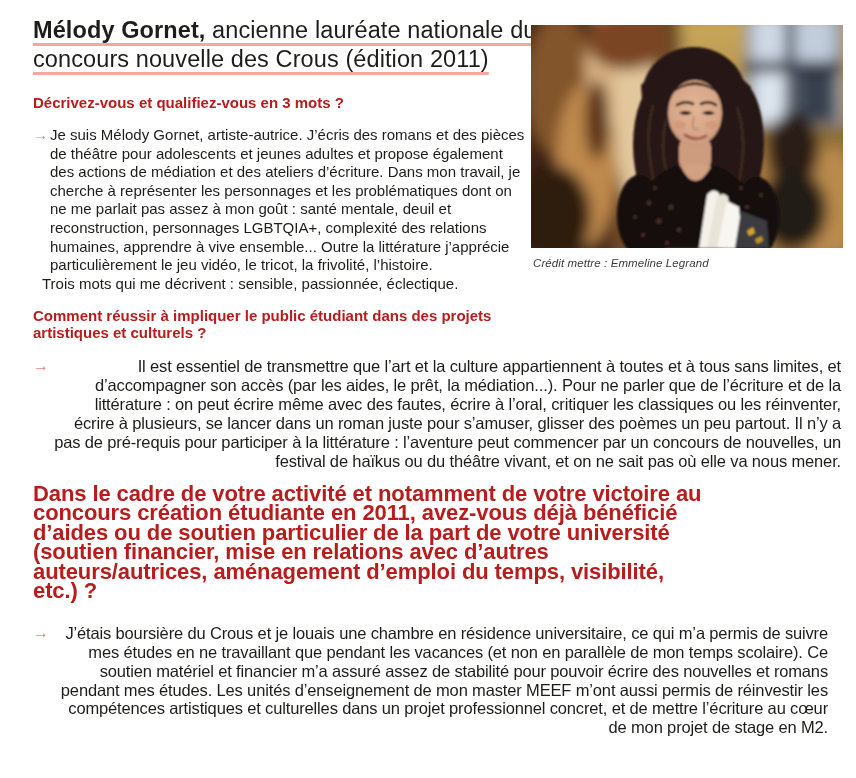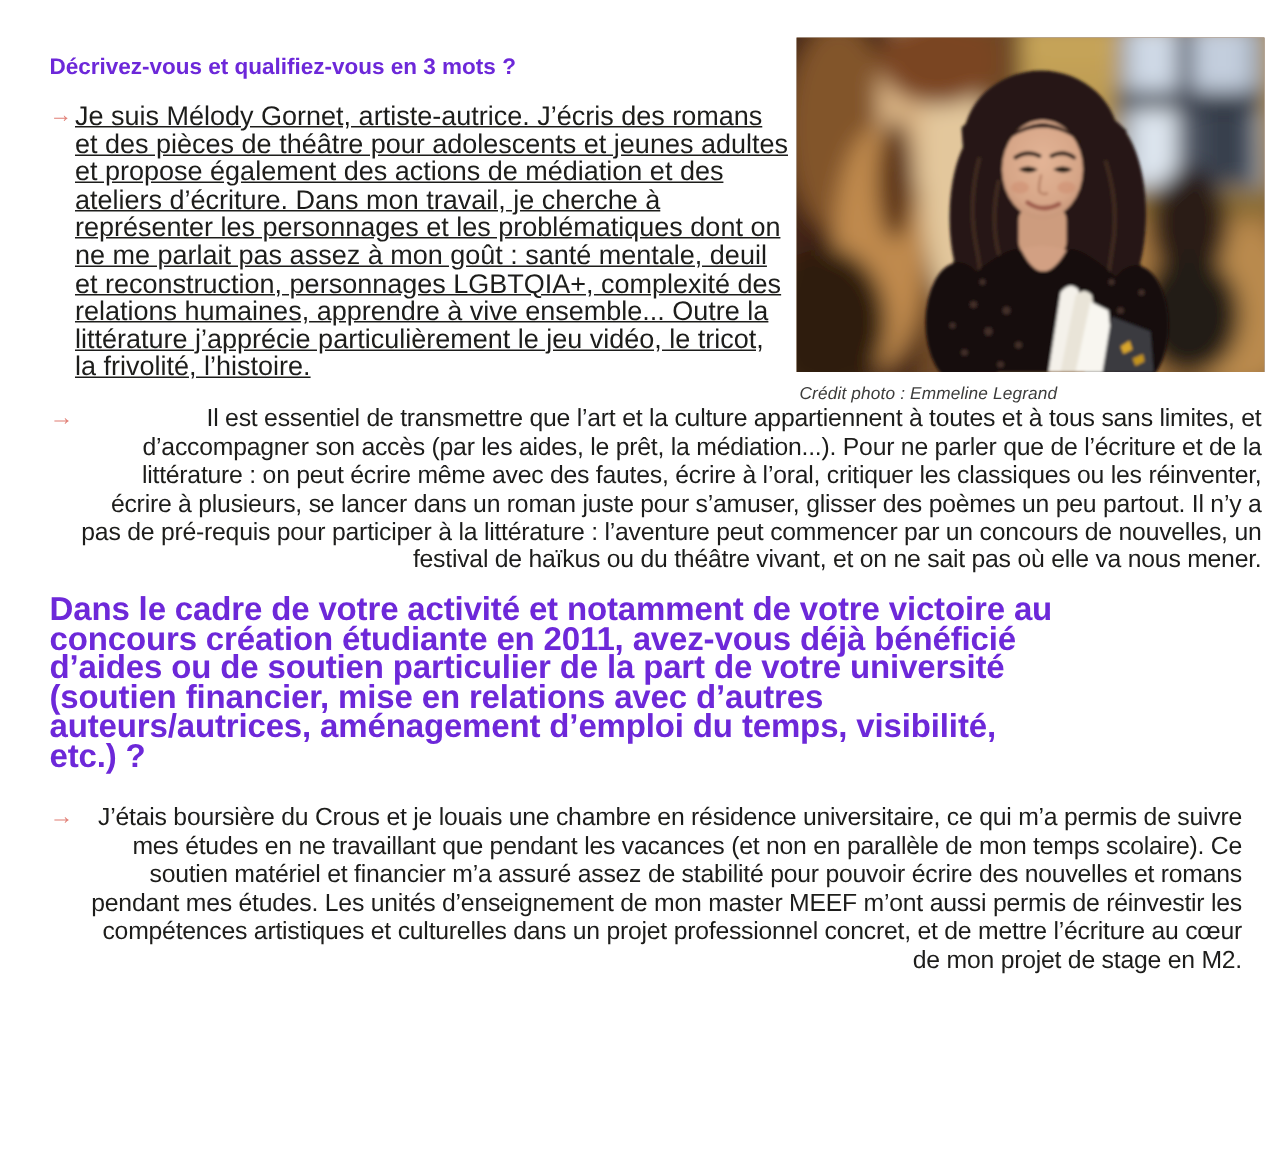--- a/index.html
+++ b/index.html
@@ -25,41 +25,41 @@
     text-decoration-color:#f6a79b;
     text-decoration-thickness:2.5px;
     text-underline-offset:5px;
   }
   h1.title .name{font-weight:700;}
 
   
   .question{
     font-weight:700;
     margin:0;
-    color:#6d28d9;
+    color:#b91c1c;
   }
   .q1{margin-top:20px;font-size:15px;line-height:17px;width:500px;}
   .q2{margin-top:14px;font-size:15px;line-height:17px;width:500px;}
   .q3{margin-top:13px;font-size:22px;line-height:19.5px;width:680px;letter-spacing:-.1px;}
 
   
   .answer{display:flex;align-items:flex-start;}
   .a1{margin-top:15px;width:500px;}
   .a2{margin-top:16px;width:808px;}
   .a3{margin-top:23px;width:795px;}
   .arrow{
     flex:0 0 17px;
     color:#e2837a;
     font-weight:400;
   }
   .a1 .arrow{font-size:15px;line-height:18.6px;}
   .a2 .arrow,.a3 .arrow{font-size:16px;line-height:18.9px;}
   .answer-body{flex:1;}
   .answer-body p{margin:0;}
-  .a1 .answer-body{font-size:18px;line-height:18.6px;max-width:478px;text-decoration:underline;}
+  .a1 .answer-body{font-size:15px;line-height:18.6px;max-width:478px;}
   .a1 .closing{margin-left:-8px;}
   .a2 .answer-body,.a3 .answer-body{font-size:16.5px;line-height:18.9px;letter-spacing:-.15px;text-align:right;}
 
   
   figure.photo{
     position:absolute;left:531px;top:25px;margin:0;
     width:312px;
   }
   .photo-frame{width:312px;height:223px;overflow:hidden;background:#6b4a2e;}
   .photo-frame svg{display:block;}
@@ -72,30 +72,33 @@
     color:#3c3c3b;
   }
 </style>
 </head>
 <body>
 
 <div class="page">
 
   <div class="content">
 
+    <h1 class="title"><span class="name">Mélody Gornet,</span><span> ancienne lauréate nationale du concours nouvelle des Crous (édition 2011)</span></h1>
 
     <p class="question q1">Décrivez-vous et qualifiez-vous en 3 mots ?</p>
 
     <div class="answer a1">
       <span class="arrow">→</span>
       <div class="answer-body">
         <p>Je suis Mélody Gornet, artiste-autrice. J’écris des romans et des pièces de théâtre pour adolescents et jeunes adultes et propose également des actions de médiation et des ateliers d’écriture. Dans mon travail, je cherche à représenter les personnages et les problématiques dont on ne me parlait pas assez à mon goût : santé mentale, deuil et reconstruction, personnages LGBTQIA+, complexité des relations humaines, apprendre à vive ensemble... Outre la littérature j’apprécie particulièrement le jeu vidéo, le tricot, la frivolité, l’histoire.</p>
+        <p class="closing">Trois mots qui me décrivent : sensible, passionnée, éclectique.</p>
       </div>
     </div>
 
+    <p class="question q2">Comment réussir à impliquer le public étudiant dans des projets artistiques et culturels ?</p>
 
     <div class="answer a2">
       <span class="arrow">→</span>
       <div class="answer-body">
         <p>Il est essentiel de transmettre que l’art et la culture appartiennent à toutes et à tous sans limites, et d’accompagner son accès (par les aides, le prêt, la médiation...). Pour ne parler que de l’écriture et de la littérature : on peut écrire même avec des fautes, écrire à l’oral, critiquer les classiques ou les réinventer, écrire à plusieurs, se lancer dans un roman juste pour s’amuser, glisser des poèmes un peu partout. Il n’y a pas de pré-requis pour participer à la littérature : l’aventure peut commencer par un concours de nouvelles, un festival de haïkus ou du théâtre vivant, et on ne sait pas où elle va nous mener.</p>
       </div>
     </div>
 
     <p class="question q3">Dans le cadre de votre activité et notamment de votre victoire au concours création étudiante en 2011, avez-vous déjà bénéficié d’aides ou de soutien particulier de la part de votre université (soutien financier, mise en relations avec d’autres auteurs/autrices, aménagement d’emploi du temps, visibilité, etc.) ?</p>
 
@@ -228,16 +231,16 @@
             <path d="M176,223 L186,172 Q192,166 197,172 L204,223 Z" fill="#e9e4d8"></path>
             <path d="M186,223 L196,176 L208,182 L212,223 Z" fill="#f8f6f0"></path>
 
             <path d="M204,223 L210,186 L236,196 L238,223 Z" fill="#3a3a40"></path>
             <path d="M216,206 l6,-4 l2,6 l-6,3 Z" fill="#d9a62a"></path>
             <path d="M224,214 l7,-3 l1,5 l-6,3 Z" fill="#c3931f"></path>
           </g>
         </g>
       </svg>
     </div>
-    <figcaption class="credit">Crédit photo : Emmeline Legrand</figcaption>
+    <figcaption class="credit">Crédit mettre : Emmeline Legrand</figcaption>
   </figure>
 
 </div>
 
 </body></html>

